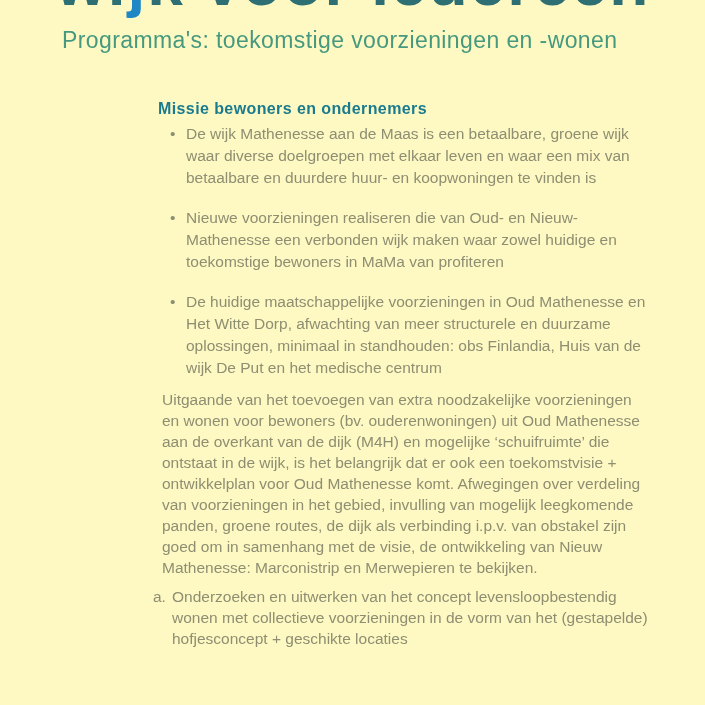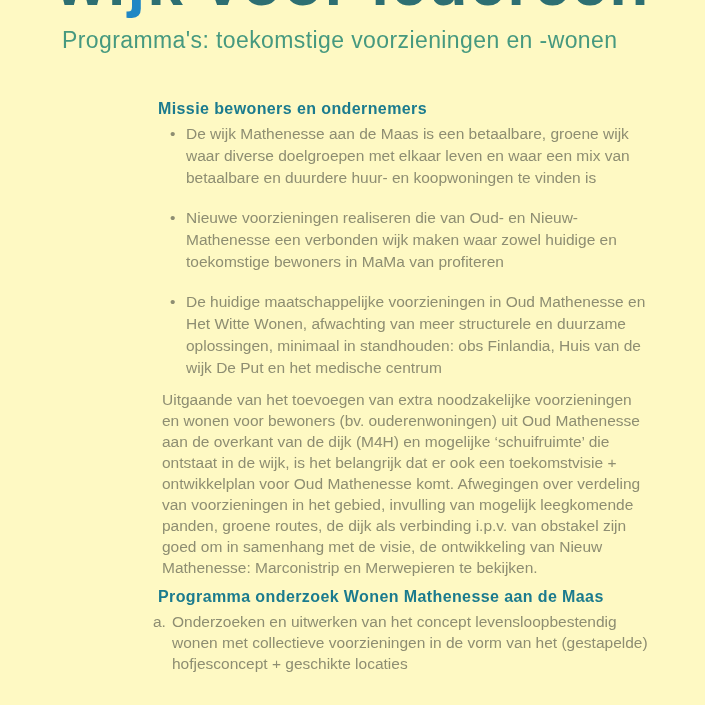--- a/index.html
+++ b/index.html
@@ -91,30 +91,29 @@
 
   <div class="subtitle">Programma's: toekomstige voorzieningen en -wonen</div>
 
   <div class="content">
 
     <section class="section-missie">
       <h2 class="section-heading">Missie bewoners en ondernemers</h2>
       <ul class="bullet-list">
         <li><span class="dot">•</span><span>De wijk Mathenesse aan de Maas is een betaalbare, groene wijk waar diverse doelgroepen met elkaar leven en waar een mix van betaalbare en duurdere huur- en koopwoningen te vinden is</span></li>
         <li><span class="dot">•</span><span>Nieuwe voorzieningen realiseren die van Oud- en Nieuw-Mathenesse een verbonden wijk maken waar zowel huidige en toekomstige bewoners in MaMa van profiteren</span></li>
-        <li><span class="dot">•</span><span>De huidige maatschappelijke voorzieningen in Oud Mathenesse en Het Witte Wonen, afwachting van meer structurele en duurzame oplossingen, minimaal in standhouden: obs Finlandia, Huis van de wijk De Put en het medische centrum</span></li>
+        <li><span class="dot">•</span><span>De huidige maatschappelijke voorzieningen in Oud Mathenesse en Het Witte Dorp, afwachting van meer structurele en duurzame oplossingen, minimaal in standhouden: obs Finlandia, Huis van de wijk De Put en het medische centrum</span></li>
       </ul>
     </section>
 
     <section class="section-visie">
       <p>Uitgaande van het toevoegen van extra noodzakelijke voorzieningen en wonen voor bewoners (bv. ouderenwoningen) uit Oud Mathenesse aan de overkant van de dijk (M4H) en mogelijke ‘schuifruimte’ die ontstaat in de wijk, is het belangrijk dat er ook een toekomstvisie + ontwikkelplan voor Oud Mathenesse komt. Afwegingen over verdeling van voorzieningen in het gebied, invulling van mogelijk leegkomende panden, groene routes, de dijk als verbinding i.p.v. van obstakel zijn goed om in samenhang met de visie, de ontwikkeling van Nieuw Mathenesse: Marconistrip en Merwepieren te bekijken.</p>
     </section>
 
     <section class="section-programma">
-      <h2 class="section-heading">Programma onderzoek Wonen Mathenesse aan de Maas</h2>
       <div class="a-item">
         <span class="a-marker">a.</span>
         <div>Onderzoeken en uitwerken van het concept levensloopbestendig wonen met collectieve voorzieningen in de vorm van het (gestapelde) hofjesconcept + geschikte locaties</div>
         <div class="trekker-line"></div>
 
       </div>
     </section>
 
   </div>
 </div>

